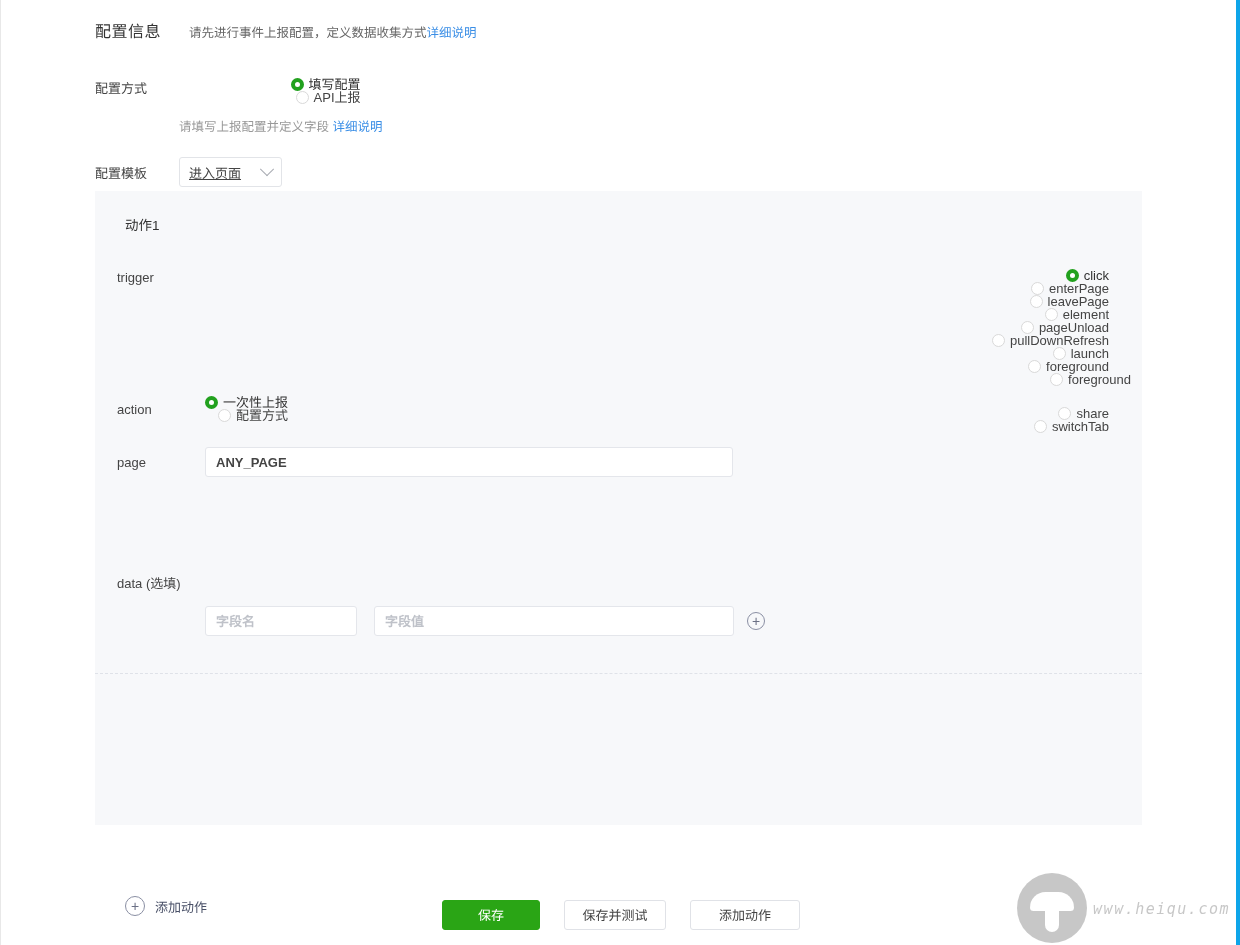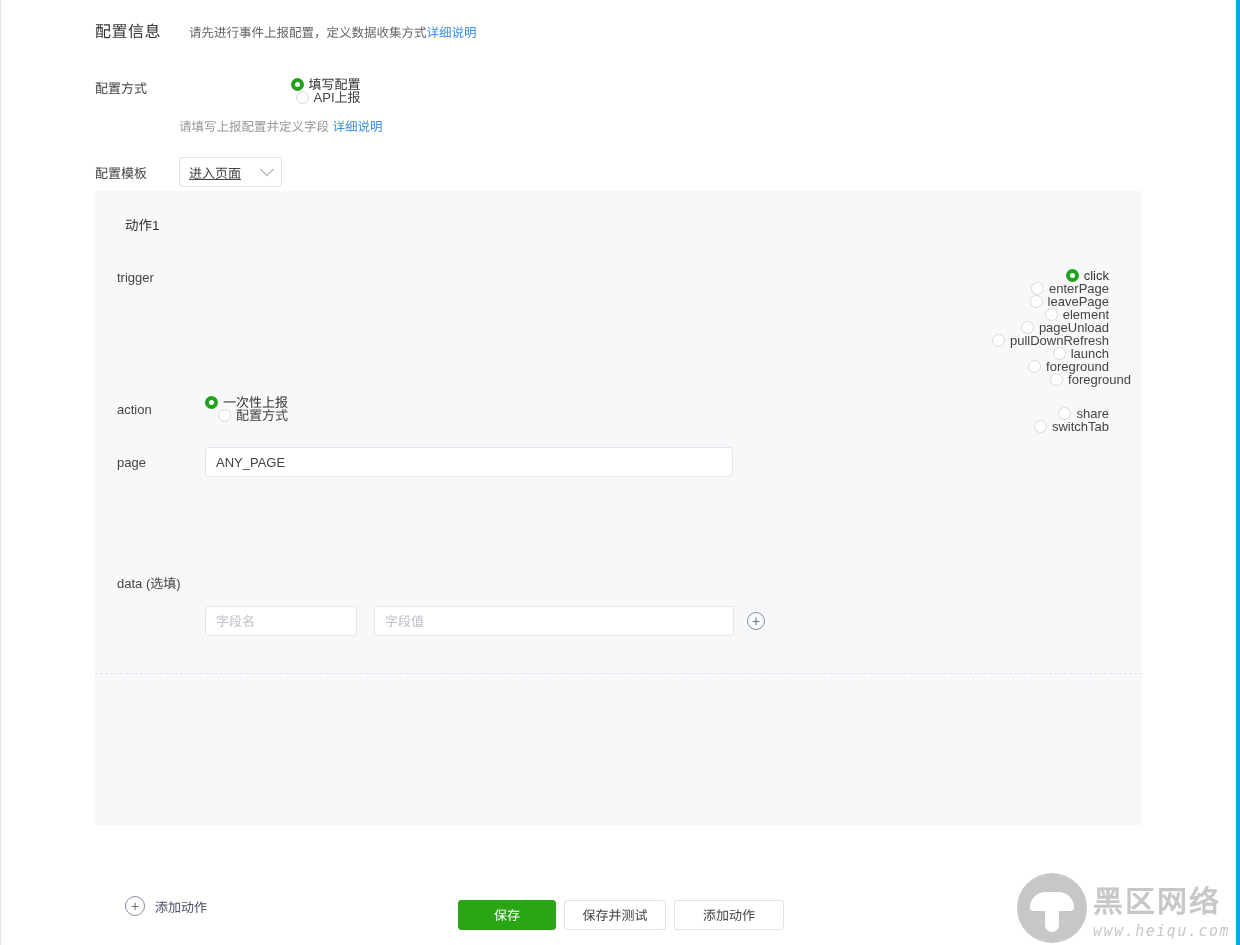--- a/index.html
+++ b/index.html
@@ -150,20 +150,21 @@
     border: 1px solid #e4e6eb;
     border-radius: 3px;
     background: #ffffff;
     height: 30px;
     box-sizing: border-box;
     padding: 8px 10px;
     font-size: 13px;
     color: #444444;
     font-family: "Liberation Sans", "DejaVu Sans", sans-serif;
     outline: none;
+    font-weight: bold;
   }
   .text-input::placeholder { color: #bfc2c9; }
 
   .plus-icon {
     width: 18px; height: 18px;
     border-radius: 50%;
     border: 1px solid #8a8fa3;
     display: inline-flex;
     align-items: center;
     justify-content: center;
@@ -215,21 +216,21 @@
     color: #444444;
   }
 
   
   .bottom-bar {
     position: absolute;
     left: 0; top: 900px;
     width: 1240px;
     display: flex;
     justify-content: center;
-    gap: 8px;
+    gap: 24px;
   }
   .bottom-bar .btn { height: 30px; }
   .btn-save { width: 98px; }
   .btn-save-test { width: 102px; }
   .btn-save-publish { width: 110px; }
 
   
   .watermark {
     position: absolute;
     right: 6px;
@@ -419,18 +420,17 @@
     <button class="btn btn-default btn-save-test">保存并测试</button>
     <button class="btn btn-default btn-save-publish">添加动作</button>
   </div>
 
   <div class="watermark">
     <div class="wm-logo">
       <div class="cap"></div>
       <div class="stem"></div>
     </div>
     <div class="wm-text">
-      <div class="wm-main">黑区网络</div>
       <div class="wm-sub">www.heiqu.com</div>
     </div>
   </div>
 
 </div>
 
 </body></html>

